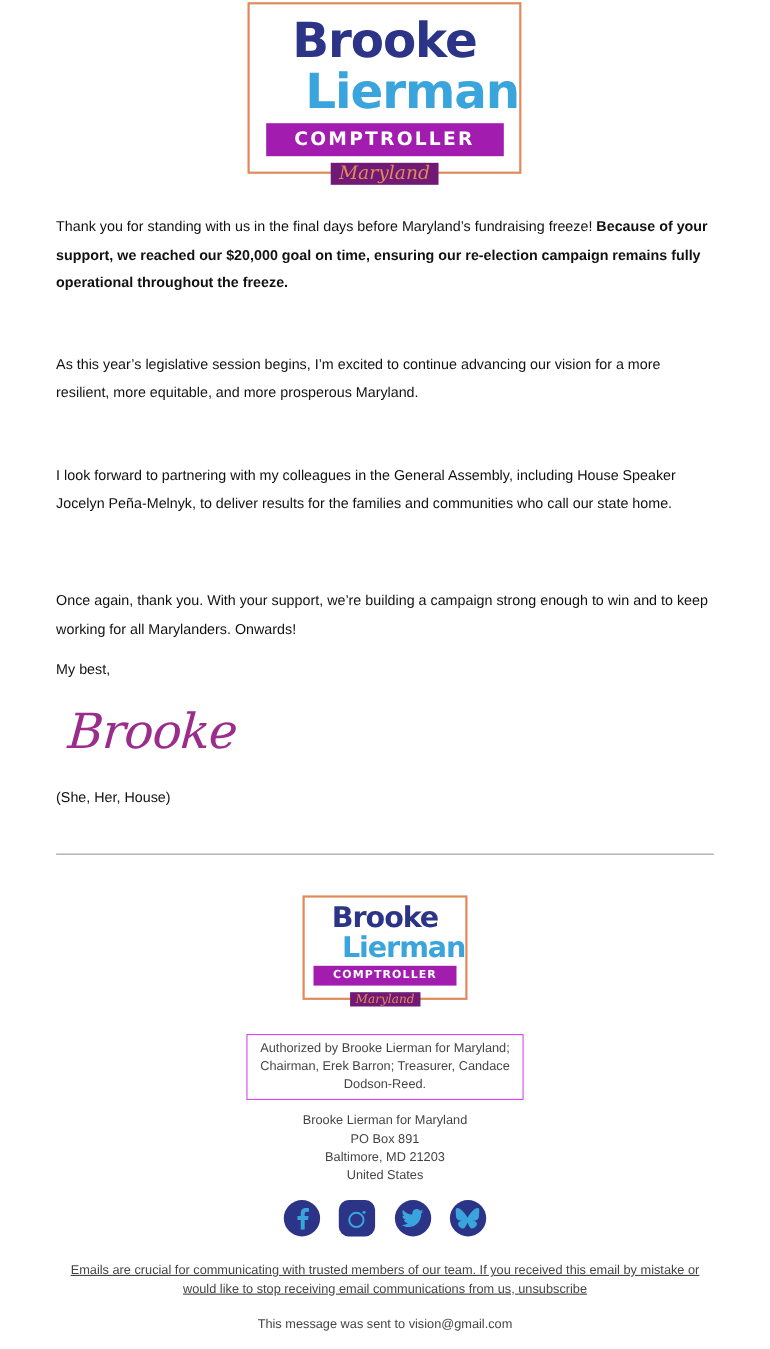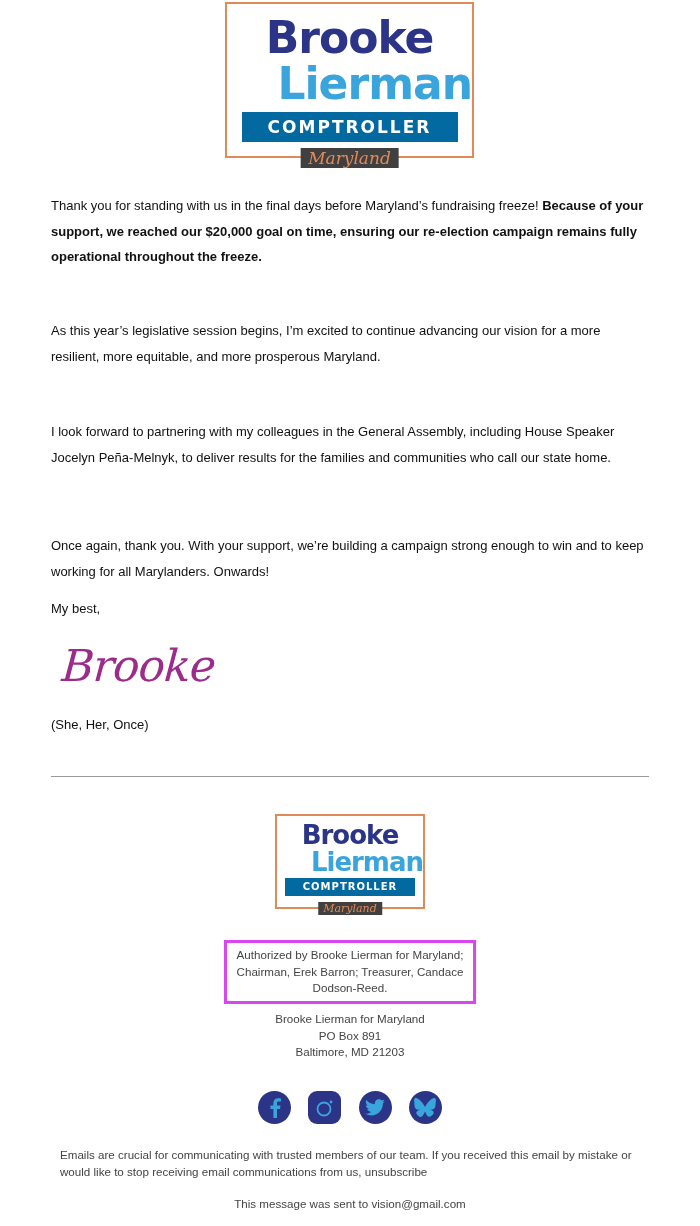--- a/index.html
+++ b/index.html
@@ -20,32 +20,32 @@
     }
     .logo .l1, .logo .l2 {
       font-family: "DejaVu Sans", sans-serif;
       font-weight: bold;
       letter-spacing: -1px;
       line-height: 1;
     }
     .logo .l1 { color: #2b3486; }
     .logo .l2 { color: #3aa4dc; text-align: right; }
     .logo .bar {
-      background: #0369a1;
+      background: #a21caf;
       color: #ffffff;
       font-family: "DejaVu Sans", sans-serif;
       font-weight: bold;
       letter-spacing: 2px;
       margin: 0 auto;
     }
     .logo .md {
       position: absolute;
       left: 50%;
       transform: translateX(-50%);
-      background: #404040;
+      background: #701a75;
       color: #e08a5a;
       font-family: "DejaVu Serif", serif;
       font-style: italic;
       white-space: nowrap;
     }
     
     #logo-top { left: 225px; top: 2px; width: 249px; height: 156px; }
     #logo-top .l1 { font-size: 44px; margin-top: 12px; }
     #logo-top .l2 { font-size: 44px; margin-top: 2px; }
     #logo-top .bar { width: 216px; height: 30px; line-height: 30px; font-size: 17px; margin-top: 6px; }
@@ -92,21 +92,21 @@
       width: 598px;
       height: 0;
       border-top: 1px solid #999;
     }
 
     #auth-box {
       position: absolute;
       left: 224px;
       top: 940px;
       width: 252px;
-      border: 3px solid #d946ef;
+      border: 1px solid #d946ef;
       padding: 4px 6px;
       text-align: center;
       font-size: 11.6px;
       line-height: 16.5px;
       color: #444;
     }
     #address {
       position: absolute;
       left: 200px;
       top: 1011px;
@@ -136,24 +136,25 @@
       cursor: pointer;
     }
     .soc.square { border-radius: 9px; }
     .soc svg { display: block; }
 
     #footer-note {
       position: absolute;
       left: 60px;
       top: 1147px;
       width: 580px;
-      text-align: left;
-      font-size: 11.6px;
-      line-height: 16.5px;
-      color: #444;
+      text-align: center;
+      font-size: 11.6px;
+      line-height: 16.5px;
+      color: #444;
+      text-decoration: underline;
     }
     #footer-note a { color: #444; text-decoration: none; }
     #sent-to {
       position: absolute;
       left: 100px;
       top: 1196px;
       width: 500px;
       text-align: center;
       font-size: 11.6px;
       line-height: 16.5px;
@@ -175,37 +176,38 @@
 <div id="p2" class="body-text">As this year’s legislative session begins, I’m excited to continue advancing our vision for a more resilient, more equitable, and more prosperous Maryland.</div>
 
 <div id="p3" class="body-text">I look forward to partnering with my colleagues in the General Assembly, including House Speaker Jocelyn Peña-Melnyk, to deliver results for the families and communities who call our state home.</div>
 
 <div id="p4" class="body-text">Once again, thank you. With your support, we’re building a campaign strong enough to win and to keep working for all Marylanders. Onwards!</div>
 
 <div id="closing" class="body-text">My best,</div>
 
 <div id="signature">Brooke</div>
 
-<div id="pronouns" class="body-text">(She, Her, Once)</div>
+<div id="pronouns" class="body-text">(She, Her, House)</div>
 
 <div id="divider"></div>
 
 <div id="logo-bottom" class="logo">
   <div class="l1">Brooke</div>
   <div class="l2">Lierman</div>
   <div class="bar">COMPTROLLER</div>
   <div class="md">Maryland</div>
 </div>
 
 <div id="auth-box">Authorized by Brooke Lierman for Maryland; Chairman, Erek Barron; Treasurer, Candace Dodson-Reed.</div>
 
 <div id="address">
   <div>Brooke Lierman for Maryland</div>
   <div>PO Box 891</div>
   <div>Baltimore, MD 21203</div>
+  <div>United States</div>
 </div>
 
 <div id="social">
   <a class="soc">
     <span>
       <svg width="12" height="20" viewBox="0 0 12 20">
           <path d="M8 20V11h3l.5-3.5H8V5.3c0-1 .3-1.7 1.8-1.7H12V.4C11.6.3 10.4.2 9.1.2 6.3.2 4.4 1.9 4.4 5v2.5H1.4V11h3v9z" fill="#3aa4dc"></path>
         </svg>
     </span>
   </a>

